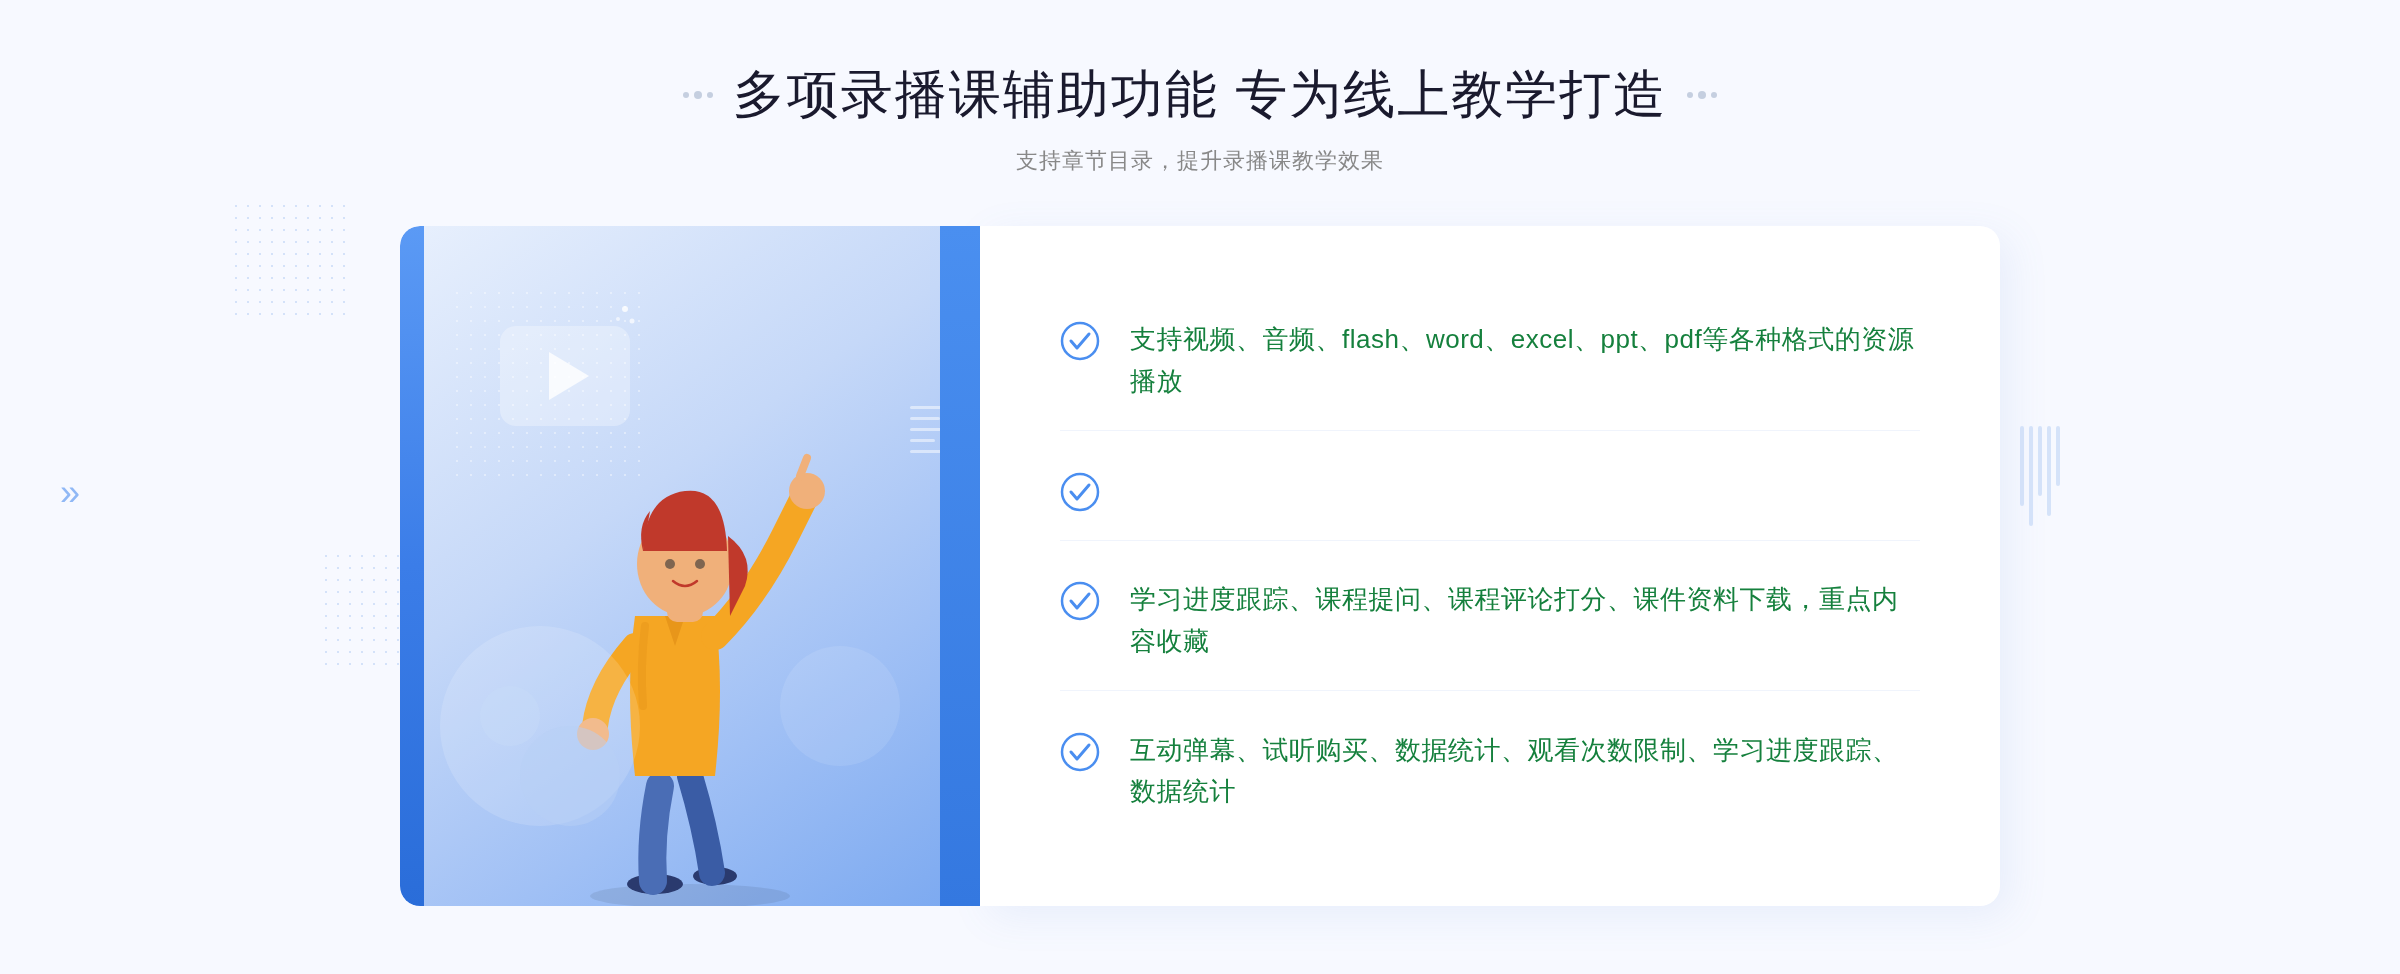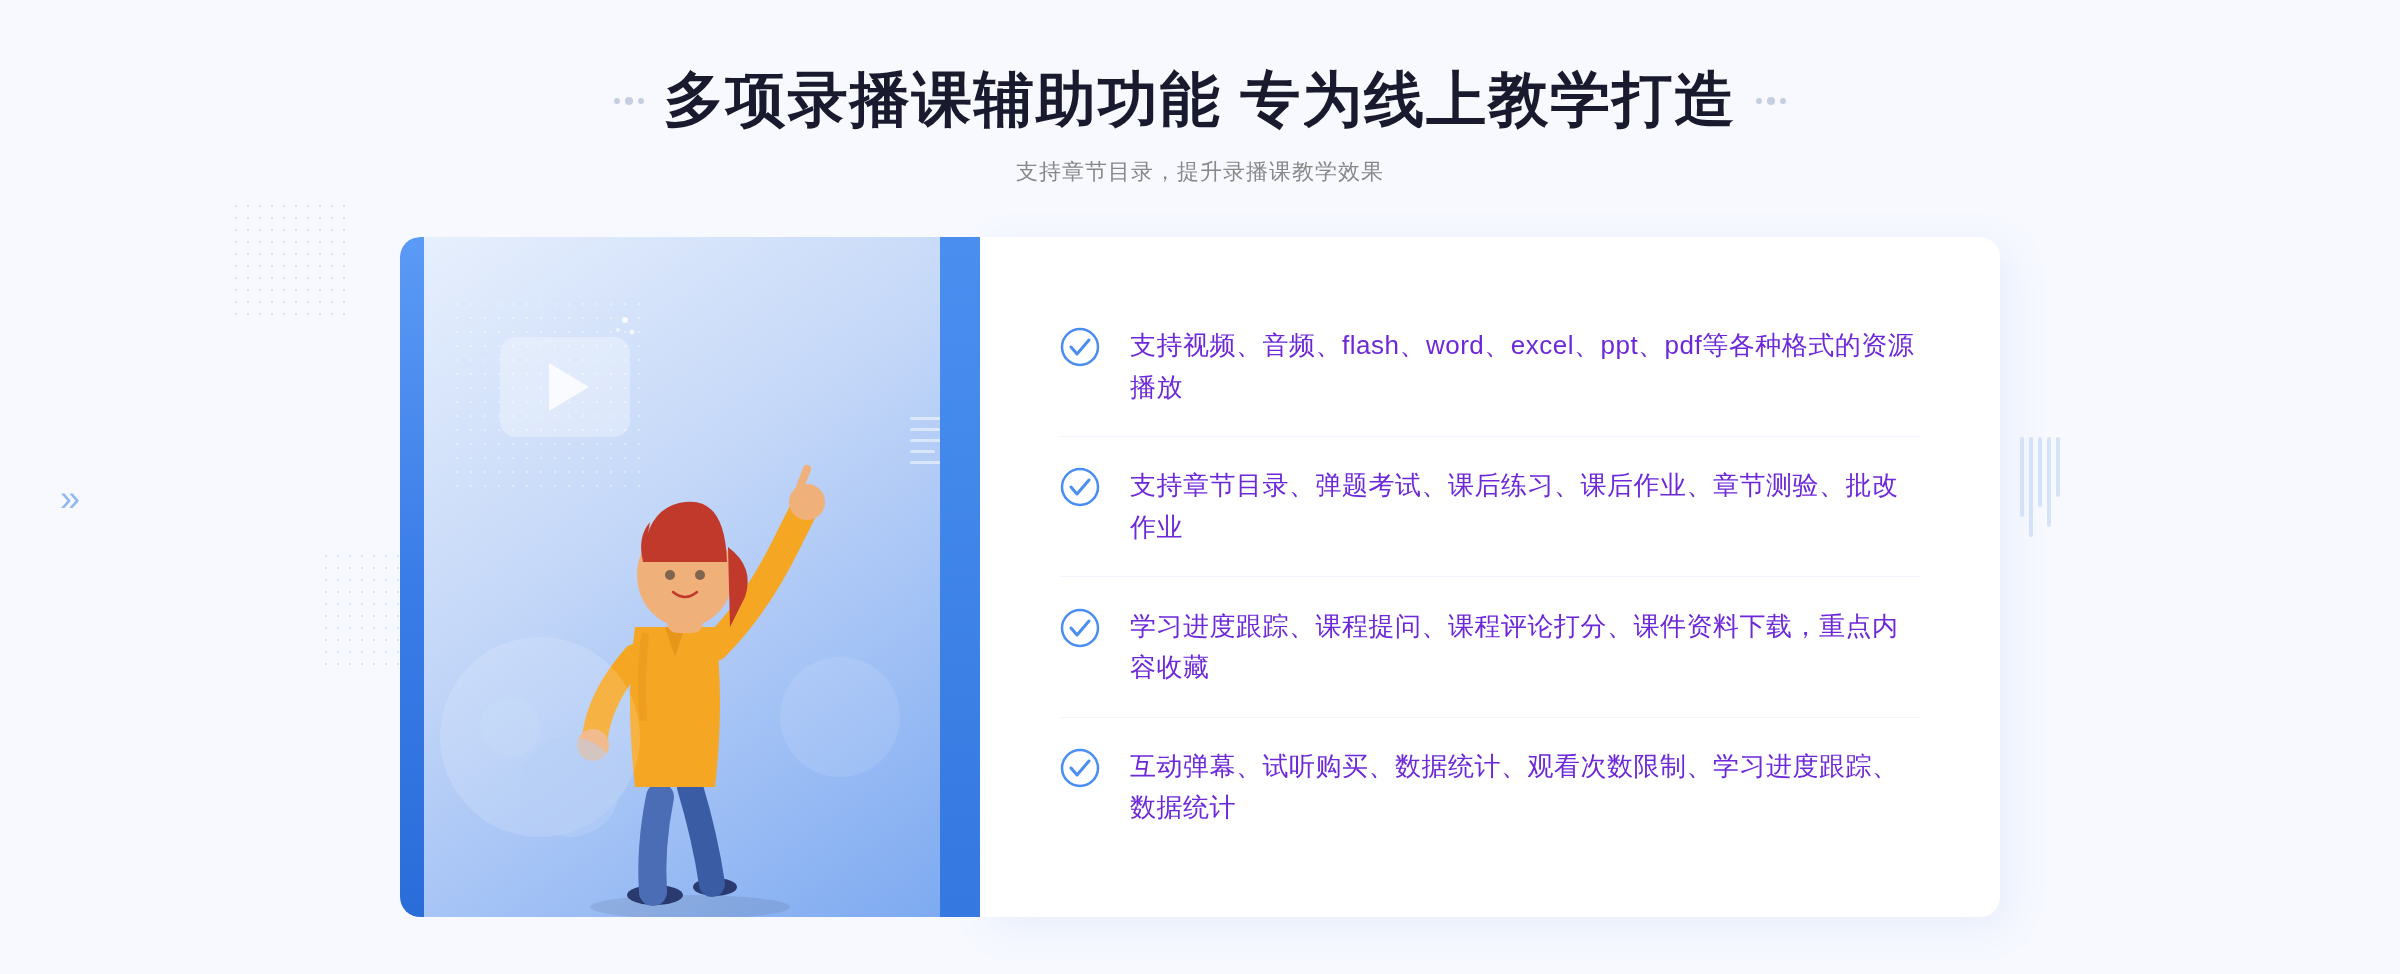--- a/index.html
+++ b/index.html
@@ -74,22 +74,22 @@
       background: #c5cfe0;
       display: inline-block;
     }
 
     .dots-decoration span:nth-child(2) {
       width: 8px;
       height: 8px;
     }
 
     .main-title {
-      font-size: 60px;
-      font-weight: 700;
+      font-size: 52px;
+      font-weight: 400;
       color: #1a1a2e;
       letter-spacing: 2px;
     }
 
     .subtitle {
       font-size: 22px;
       color: #888;
       letter-spacing: 1px;
     }
 
@@ -225,21 +225,21 @@
       margin-top: 2px;
     }
 
     .check-icon svg {
       width: 40px;
       height: 40px;
     }
 
     .feature-text {
       font-size: 26px;
-      color: #6d28d9;
+      color: #15803d;
       line-height: 1.6;
       letter-spacing: 0.5px;
     }
 
     
     .accent-bar {
       position: absolute;
       left: 540px;
       top: 0;
       bottom: 0;
@@ -409,21 +409,20 @@
         <span class="feature-text">支持视频、音频、flash、word、excel、ppt、pdf等各种格式的资源播放</span>
       </div>
 
       <div class="feature-item">
         <div class="check-icon">
           <svg viewBox="0 0 40 40" xmlns="http://www.w3.org/2000/svg">
             <circle cx="20" cy="20" r="18" fill="none" stroke="#4a8ef0" stroke-width="2.5"></circle>
             <path d="M11,20 L17,27 L29,13" stroke="#4a8ef0" stroke-width="3" fill="none" stroke-linecap="round" stroke-linejoin="round"></path>
           </svg>
         </div>
-        <span class="feature-text">支持章节目录、弹题考试、课后练习、课后作业、章节测验、批改作业</span>
       </div>
 
       <div class="feature-item">
         <div class="check-icon">
           <svg viewBox="0 0 40 40" xmlns="http://www.w3.org/2000/svg">
             <circle cx="20" cy="20" r="18" fill="none" stroke="#4a8ef0" stroke-width="2.5"></circle>
             <path d="M11,20 L17,27 L29,13" stroke="#4a8ef0" stroke-width="3" fill="none" stroke-linecap="round" stroke-linejoin="round"></path>
           </svg>
         </div>
         <span class="feature-text">学习进度跟踪、课程提问、课程评论打分、课件资料下载，重点内容收藏</span>

